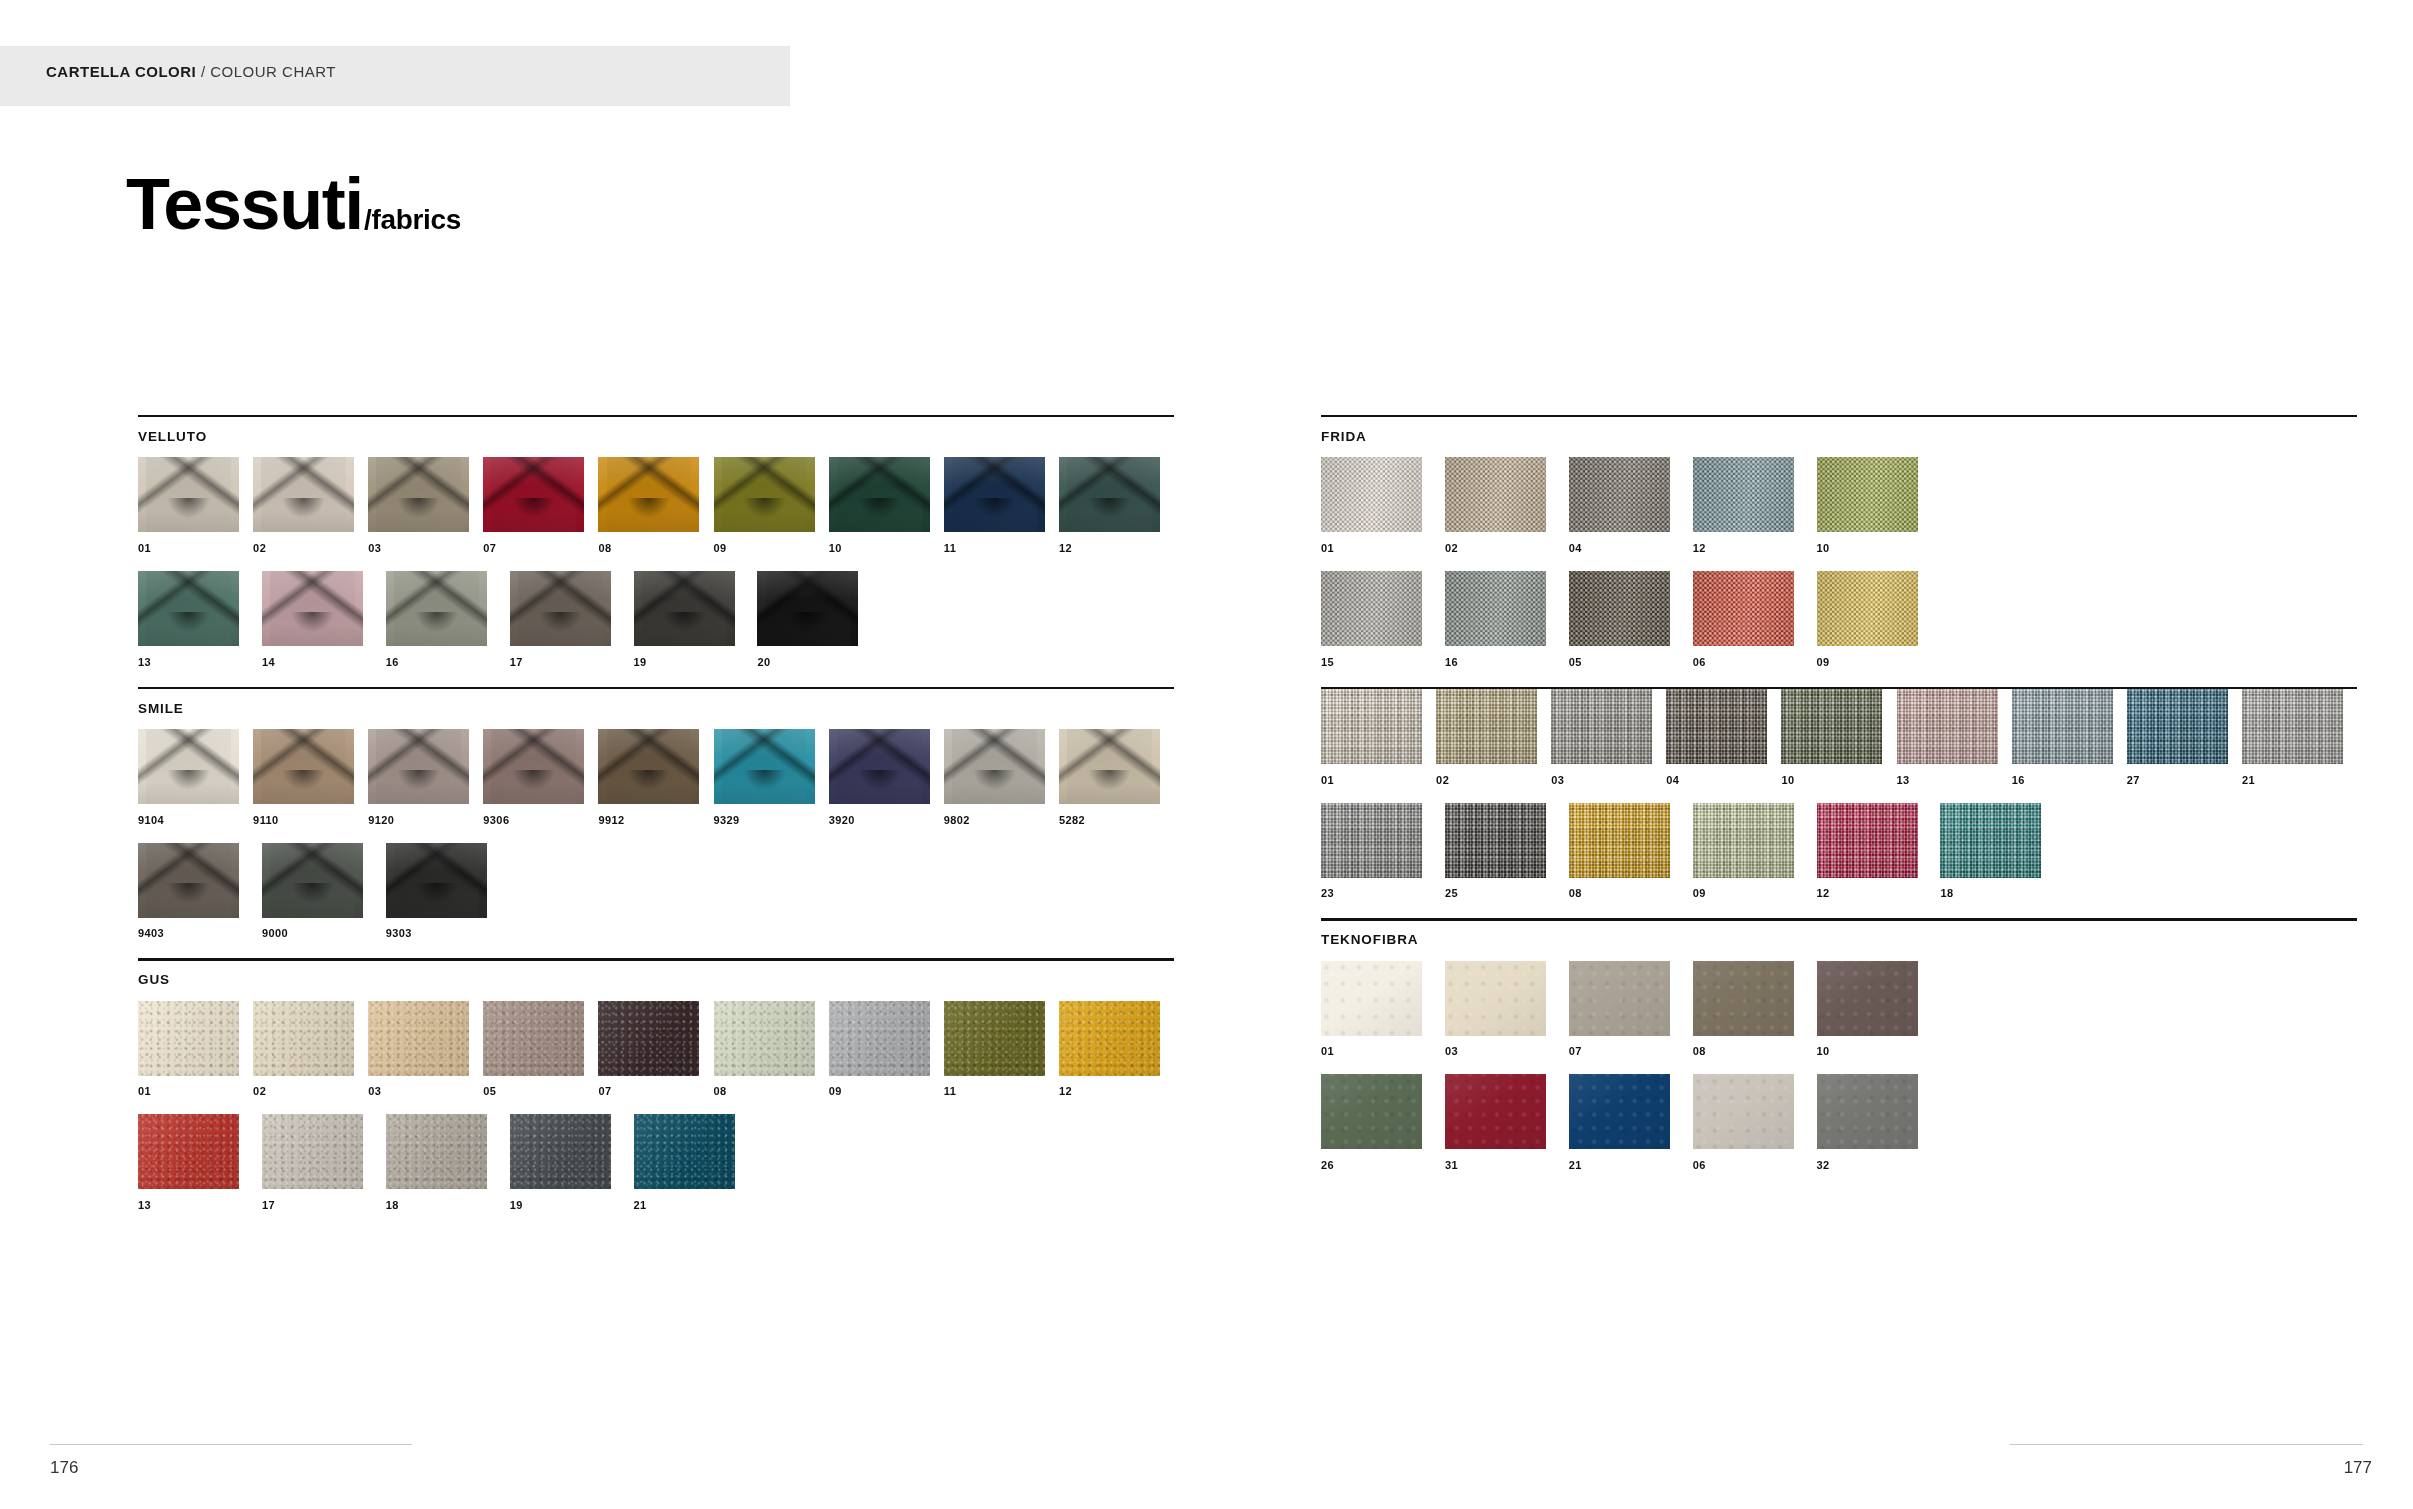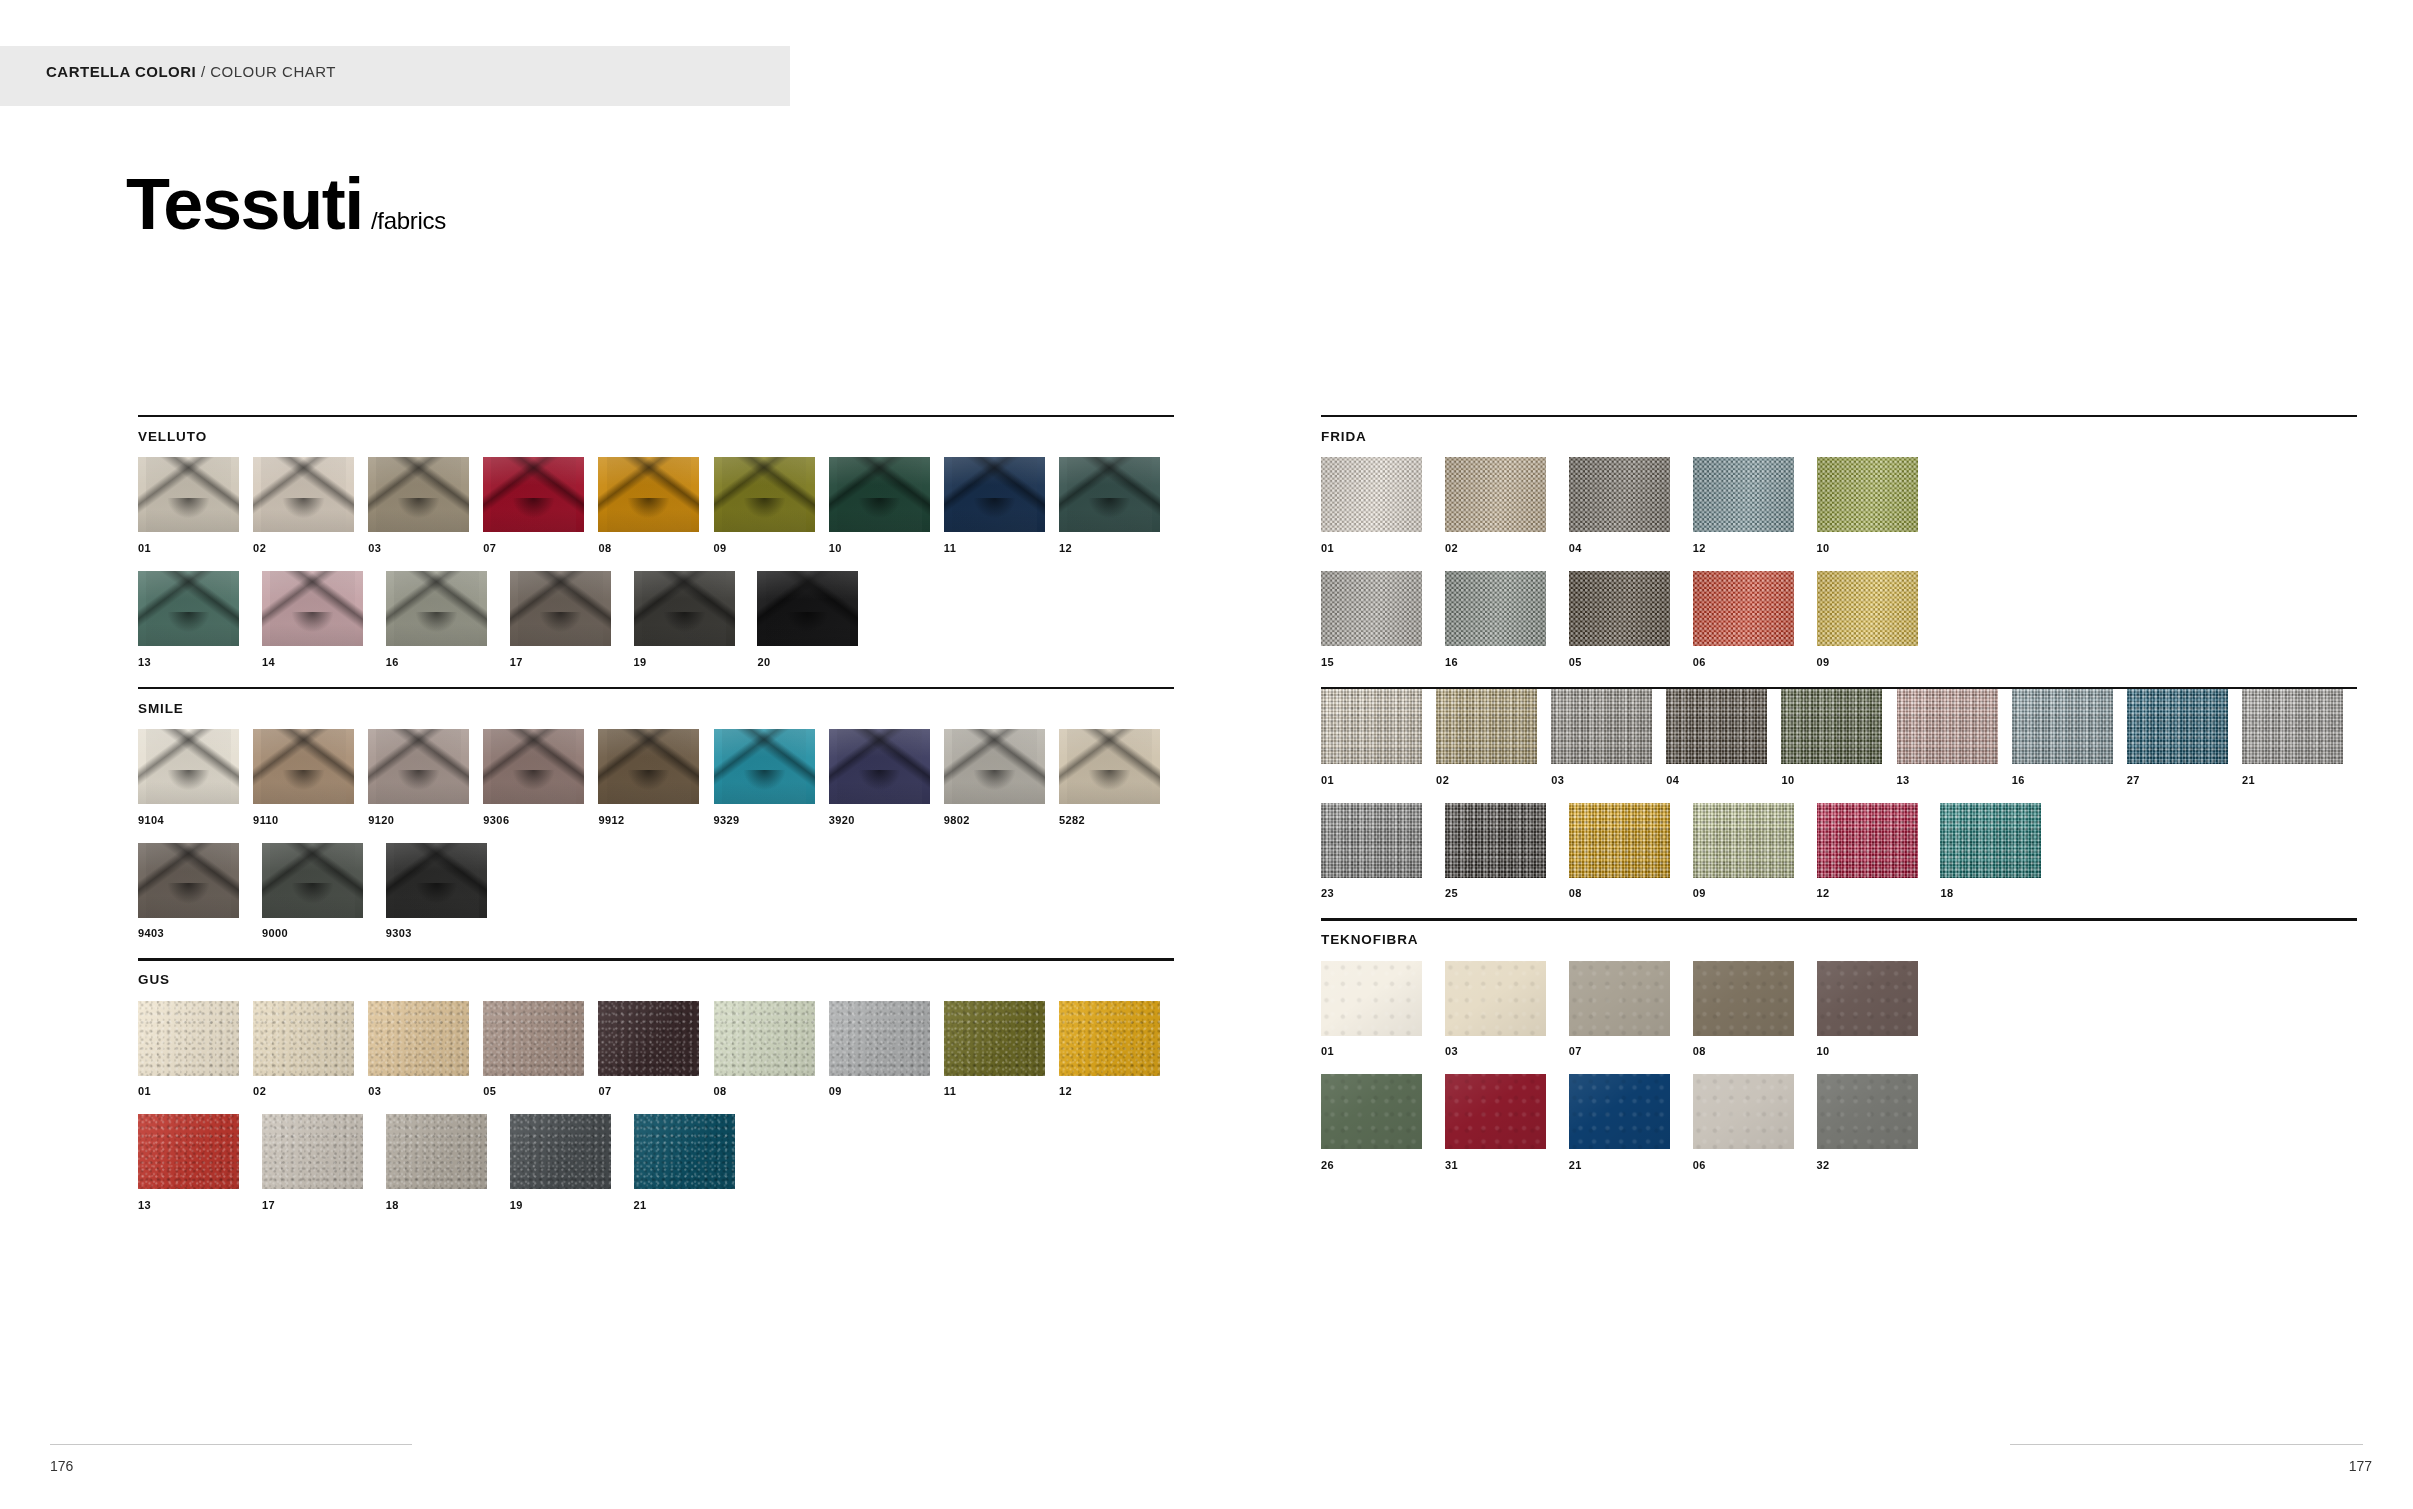--- a/index.html
+++ b/index.html
@@ -46,25 +46,25 @@
     align-items: baseline;
   }
   .title-main {
     font-size: 72px;
     font-weight: bold;
     letter-spacing: -1.4px;
     line-height: 0.9;
     color: #000;
   }
   .title-sub {
-    font-size: 24px;
-    font-weight: normal;
+    font-size: 28px;
+    font-weight: bold;
     letter-spacing: -0.3px;
     color: #000;
-    margin-left: 8px;
+    margin-left: 1px;
   }
 
   
   .col {
     position: absolute;
     top: 415px;
   }
   .col-left  { left: 126px;  width: 1048px; }
   .col-right { left: 1309px; width: 1048px; }
 
@@ -234,21 +234,21 @@
     height: 1px;
     background: #c8c8c8;
     top: 1444px;
   }
   .footer-rule.left  { left: 50px;  width: 362px; }
   .footer-rule.right { left: 2010px; width: 353px; }
 
   .page-num {
     position: absolute;
     top: 1458px;
-    font-size: 14px;
+    font-size: 17px;
     color: #333;
   }
   .page-num.left  { left: 50px; }
   .page-num.right { right: 42px; }
 </style>
 </head>
 <body>
 
 <div class="header-band">
   <div class="header-band-text">

